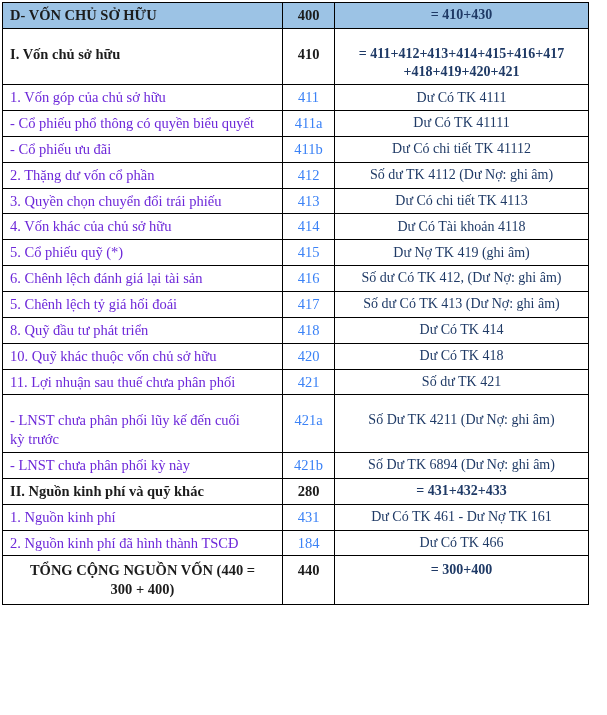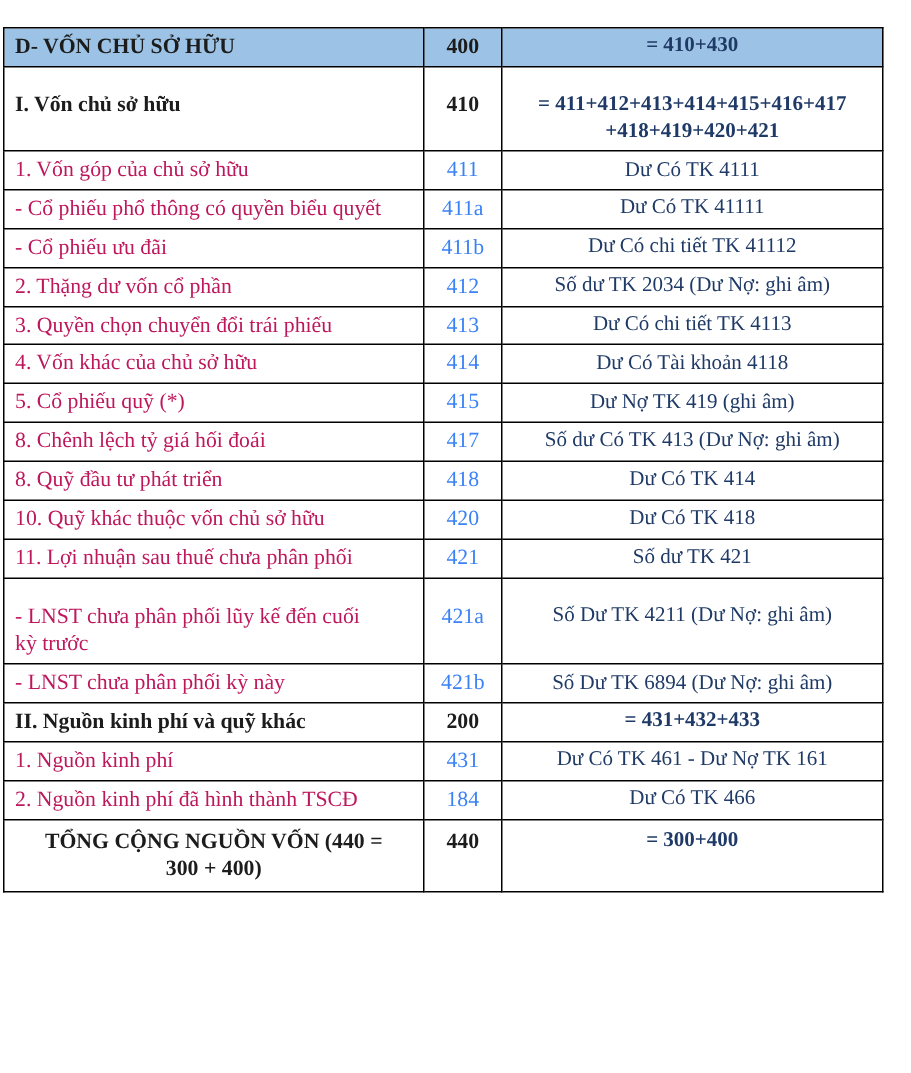--- a/index.html
+++ b/index.html
@@ -15,21 +15,21 @@
   }
   #sheet {
     position: relative;
     width: 607px;
     height: 715px;
     background: #ffffff;
   }
   table.fs-table {
     position: absolute;
     left: 2px;
-    top: 18px;
+    top: 2px;
     width: 586px;
     border-collapse: collapse;
     table-layout: fixed;
     background: #ffffff;
   }
   table.fs-table td {
     border: 1px solid #000000;
     padding: 0;
     vertical-align: middle;
     line-height: 1.30;
@@ -39,21 +39,21 @@
   col.c-code   { width: 52px;  }
   col.c-source { width: 254px; }
 
   .cell {
     padding: 3px 7px 3px 7px;
     box-sizing: border-box;
   }
   
   td.col-label .cell {
     font-size: 14.5px;
-    color: #be185d;
+    color: #6d28d9;
     text-align: left;
   }
   
   td.col-code .cell {
     font-size: 14.5px;
     color: #3b82f6;
     text-align: center;
     padding-left: 2px;
     padding-right: 2px;
   }
@@ -187,21 +187,21 @@
           </td>
         </tr>
         <tr>
           <td class="col-label">
             <div class="cell">2. Thặng dư vốn cổ phần</div>
           </td>
           <td class="col-code">
             <div class="cell">412</div>
           </td>
           <td class="col-source">
-            <div class="cell">Số dư TK 2034 (Dư Nợ: ghi âm)</div>
+            <div class="cell">Số dư TK 4112 (Dư Nợ: ghi âm)</div>
           </td>
         </tr>
         <tr>
           <td class="col-label">
             <div class="cell">3. Quyền chọn chuyển đổi trái phiếu</div>
           </td>
           <td class="col-code">
             <div class="cell">413</div>
           </td>
           <td class="col-source">
@@ -225,21 +225,32 @@
           </td>
           <td class="col-code">
             <div class="cell">415</div>
           </td>
           <td class="col-source">
             <div class="cell">Dư Nợ TK 419 (ghi âm)</div>
           </td>
         </tr>
         <tr>
           <td class="col-label">
-            <div class="cell">8. Chênh lệch tỷ giá hối đoái</div>
+            <div class="cell">6. Chênh lệch đánh giá lại tài sản</div>
+          </td>
+          <td class="col-code">
+            <div class="cell">416</div>
+          </td>
+          <td class="col-source">
+            <div class="cell">Số dư Có TK 412, (Dư Nợ: ghi âm)</div>
+          </td>
+        </tr>
+        <tr>
+          <td class="col-label">
+            <div class="cell">5. Chênh lệch tỷ giá hối đoái</div>
           </td>
           <td class="col-code">
             <div class="cell">417</div>
           </td>
           <td class="col-source">
             <div class="cell">Số dư Có TK 413 (Dư Nợ: ghi âm)</div>
           </td>
         </tr>
         <tr>
           <td class="col-label">
@@ -297,21 +308,21 @@
           </td>
           <td class="col-source">
             <div class="cell">Số Dư TK 6894 (Dư Nợ: ghi âm)</div>
           </td>
         </tr>
         <tr class="row-heading">
           <td class="col-label">
             <div class="cell">II. Nguồn kinh phí và quỹ khác</div>
           </td>
           <td class="col-code">
-            <div class="cell">200</div>
+            <div class="cell">280</div>
           </td>
           <td class="col-source">
             <div class="cell">= 431+432+433</div>
           </td>
         </tr>
         <tr>
           <td class="col-label">
             <div class="cell">1. Nguồn kinh phí</div>
           </td>
           <td class="col-code">

